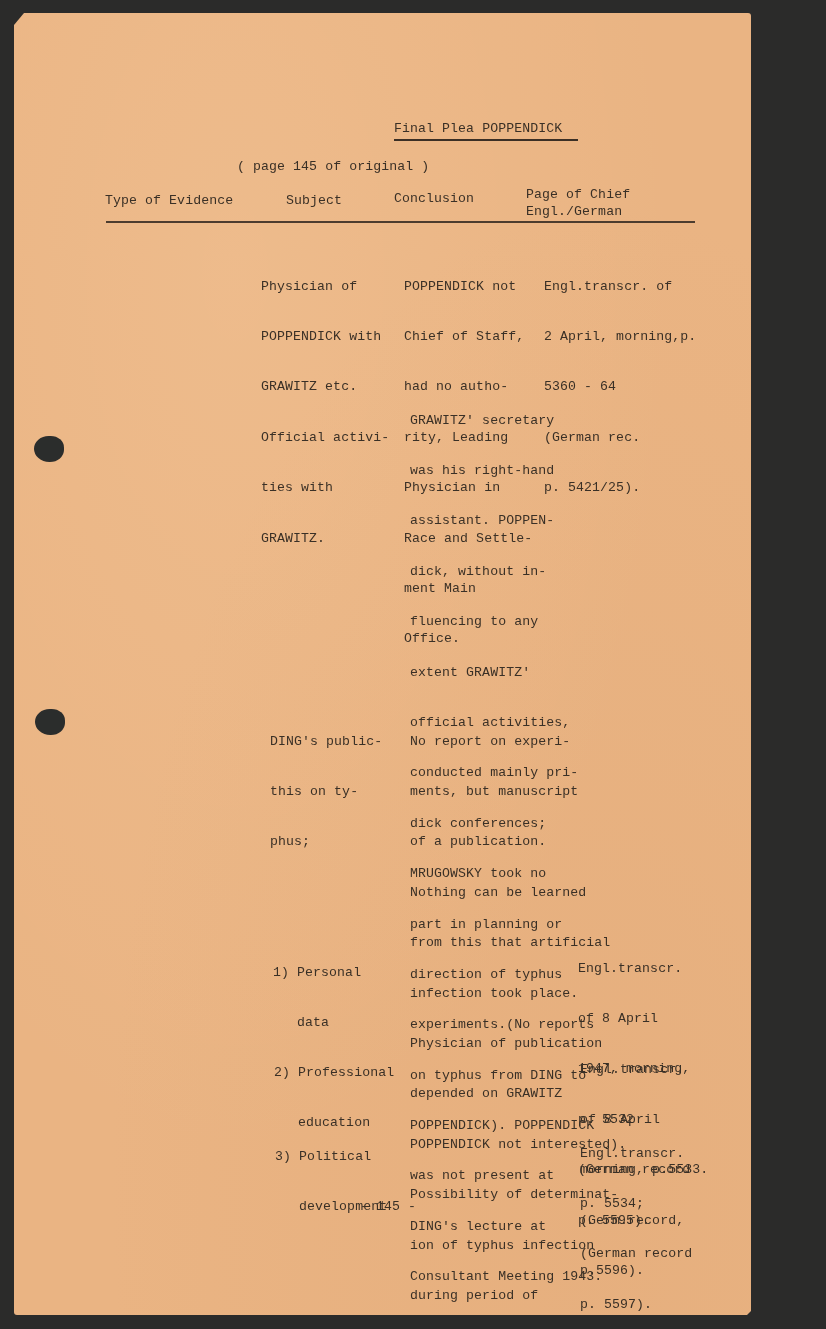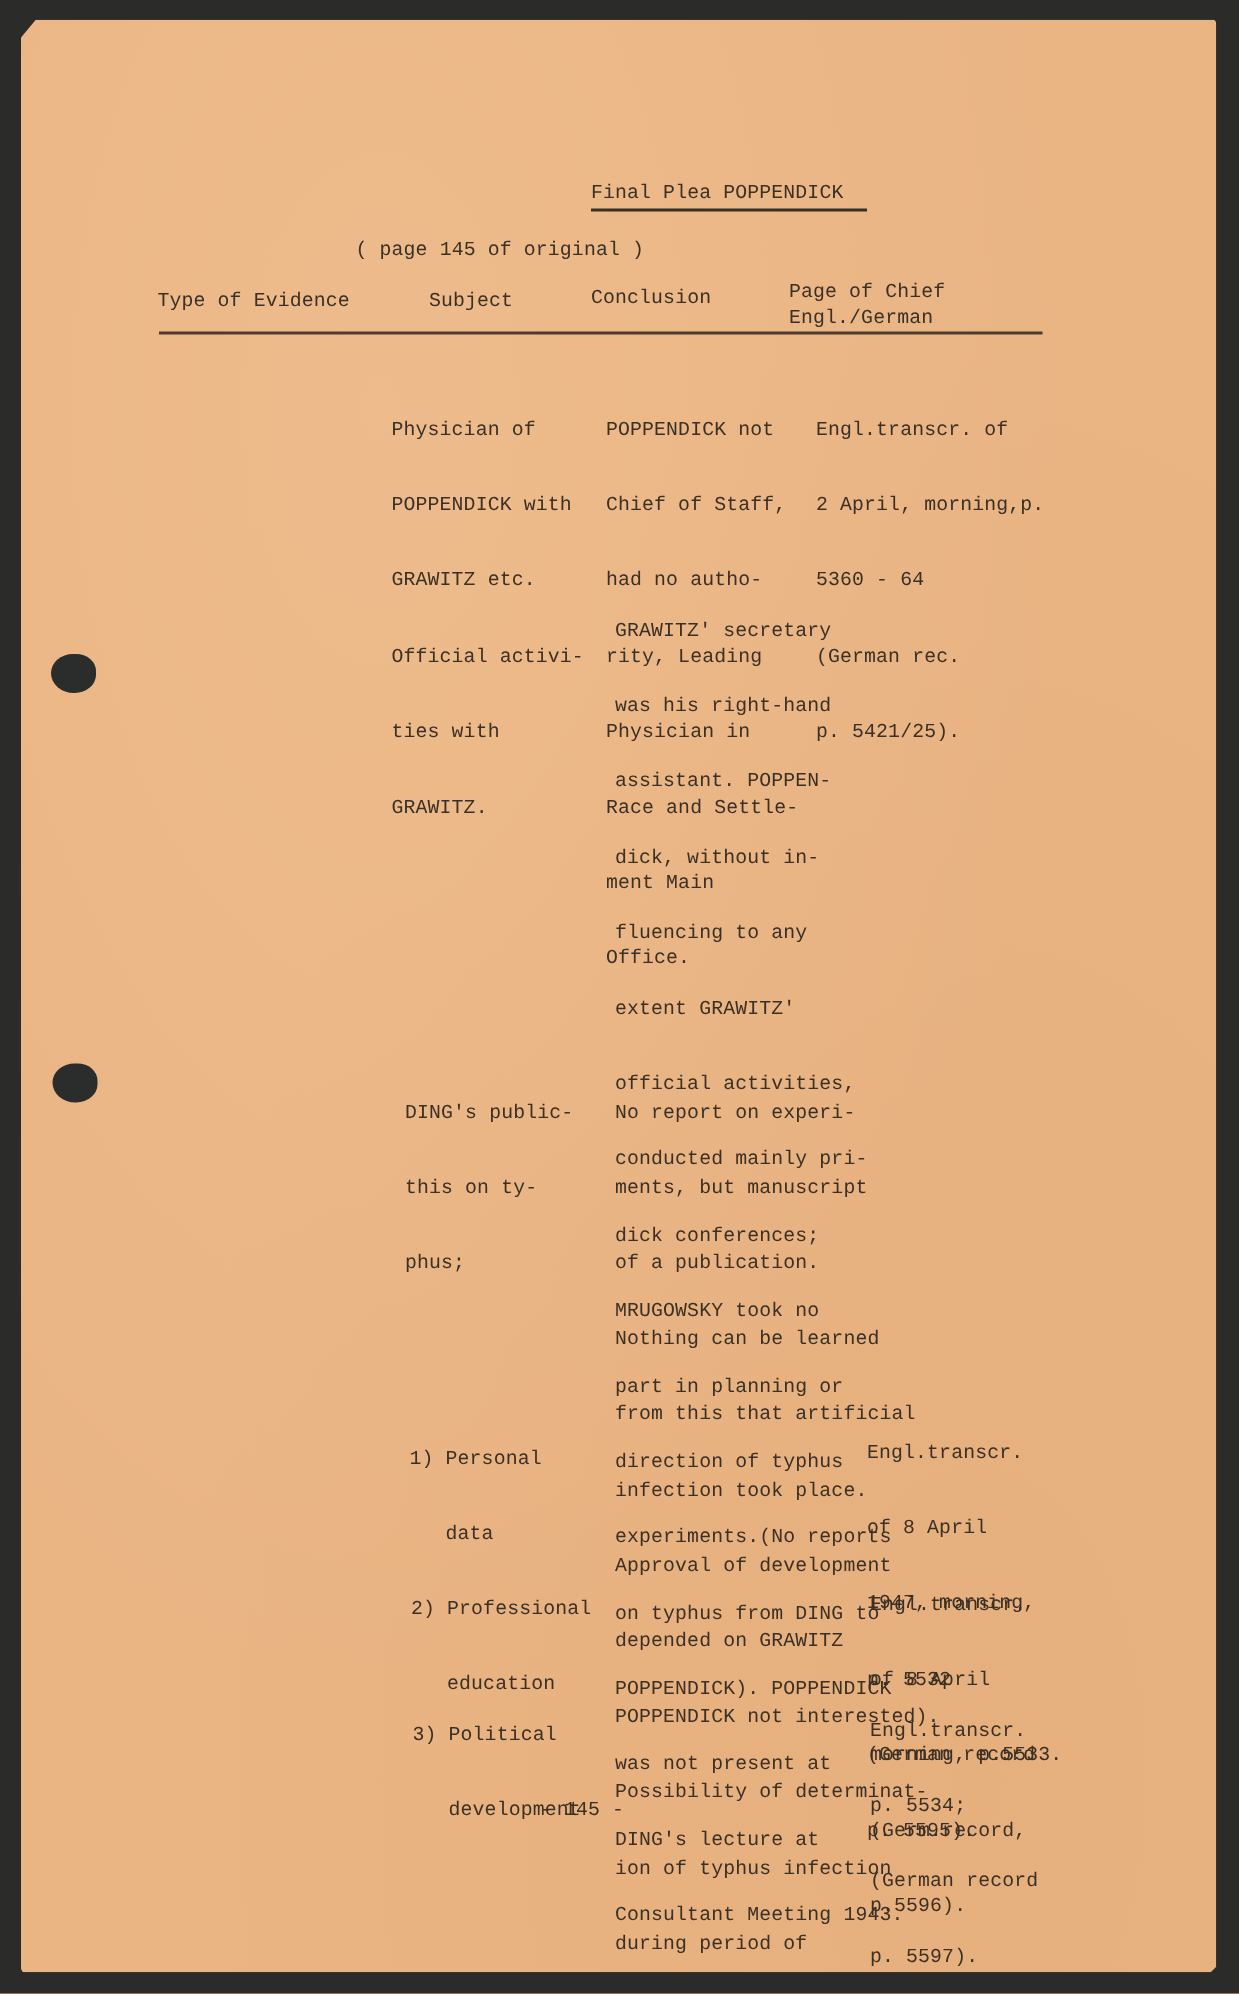--- a/index.html
+++ b/index.html
@@ -11,21 +11,21 @@
       height: 1329px;
       background: #2b2b2a;
       position: relative;
       overflow: hidden;
       font-family: "Liberation Mono", "DejaVu Sans Mono", monospace;
     }
     .page {
       position: absolute;
       left: 14px;
       top: 13px;
-      width: 797px;
+      width: 737px;
       height: 1302px;
       background: #eab483;
       background-image:
         radial-gradient(ellipse at 30% 20%, rgba(255,220,180,0.18), rgba(0,0,0,0) 60%),
         radial-gradient(ellipse at 80% 90%, rgba(200,140,90,0.12), rgba(0,0,0,0) 60%);
       border-radius: 3px;
       clip-path: polygon(10px 0, 100% 0, 100% calc(100% - 4px), calc(100% - 4px) 100%, 0 100%, 0 12px);
     }
     .punch-hole {
       position: absolute;
@@ -130,21 +130,21 @@
     <div>phus;</div>
   </div>
 
   <div class="txt block" style="left:396px; top:687px;">
     <div>No report on experi-</div>
     <div>ments, but manuscript</div>
     <div>of a publication.</div>
     <div>Nothing can be learned</div>
     <div>from this that artificial</div>
     <div>infection took place.</div>
-    <div>Approval of development</div>
+    <div>Physician of publication</div>
     <div>depended on GRAWITZ</div>
     <div>POPPENDICK not interested).</div>
     <div>Possibility of determinat-</div>
     <div>ion of typhus infection</div>
     <div>during period of</div>
     
   </div>
 
 
   <div class="txt block" style="left:259px; top:918px;">

